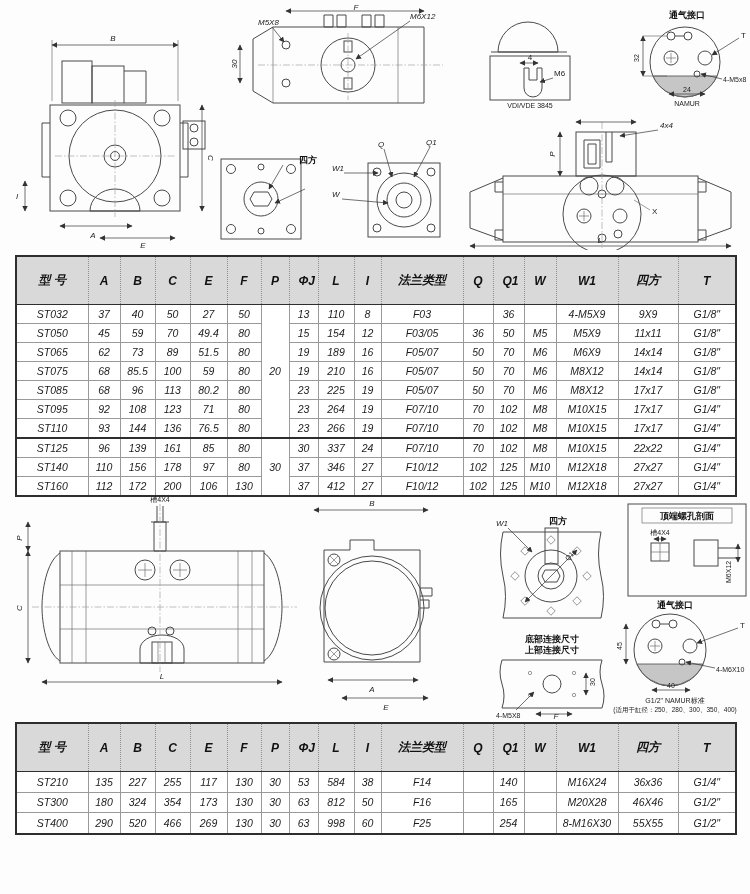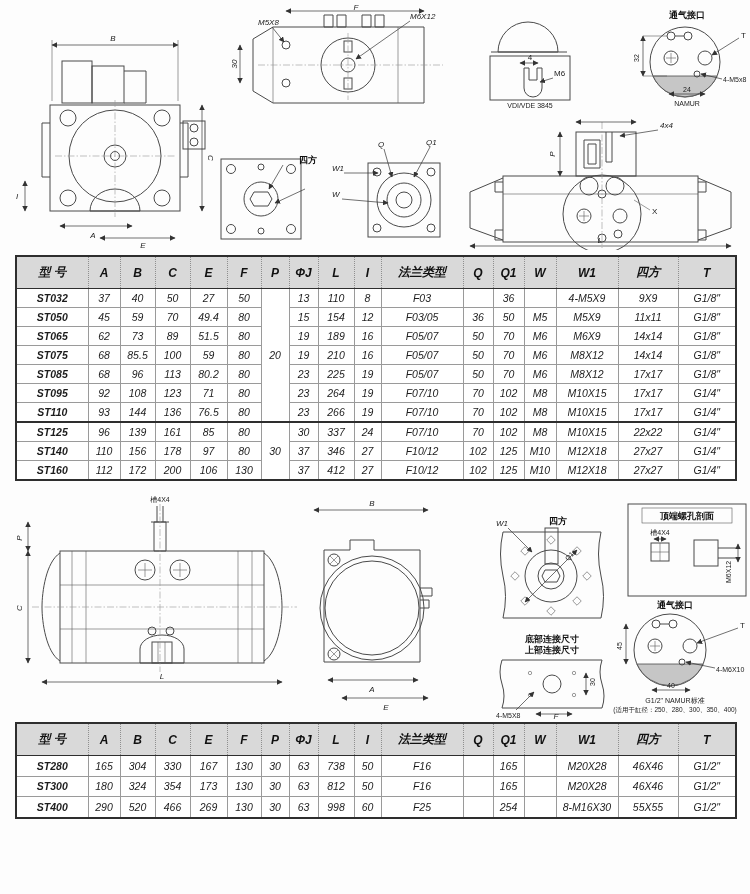--- a/index.html
+++ b/index.html
@@ -5,27 +5,27 @@
   html,body{margin:0;padding:0;background:#fff;}
   #page{position:relative;width:750px;height:894px;background:#fdfdfd;overflow:hidden;
         font-family:"Liberation Sans",sans-serif;color:#1c1c1c;}
   .abs{position:absolute;}
 
   
   table.dim{border-collapse:collapse;table-layout:fixed;width:720px;background:#fff;
             border:2px solid #2e2e2e;}
   table.dim th{background:#d9d9d9;font:italic bold 12px "Liberation Sans",sans-serif;
                height:29px;border-left:1px dotted #8f8f8f;border-bottom:1.5px solid #2e2e2e;
-               padding:1px;color:#111;}
+               padding:9px;color:#111;}
   table.dim th:first-child{border-left:none;}
   table.dim td{font:italic 10.5px "Liberation Sans",sans-serif;text-align:center;
                border:1px solid #9a9a9a;padding:0;color:#1c1c1c;background:#fff;}
   #t1 td{height:18px;}
   #t2 td{height:19.5px;}
-  table.dim td.model{font-weight:bold;}
+  table.dim td.model{font-weight:normal;}
   table.dim tr.grp td{border-top:2px solid #2e2e2e;}
   table.dim td.merged{border-top:1px solid #9a9a9a;margin-left:32px;}
 
   
   .s{stroke:#4a4a4a;fill:none;stroke-width:1;}
   .sth{stroke:#5a5a5a;fill:none;stroke-width:.6;}
   .dim{stroke:#333;fill:none;stroke-width:.7;}
   .cl{stroke:#999;stroke-width:.6;stroke-dasharray:7 2 1.5 2;fill:none;}
   .t{font:italic 8px "Liberation Sans",sans-serif;fill:#222;}
   .t7{font:7px "Liberation Sans",sans-serif;fill:#222;}
@@ -597,37 +597,37 @@
             <th>Q</th>
             <th>Q1</th>
             <th>W</th>
             <th>W1</th>
             <th>四方</th>
             <th>T</th>
           </tr>
         </thead>
         <tbody>
           <tr>
-            <td class="model">ST280</td>
-            <td>165</td>
-            <td>304</td>
-            <td>330</td>
-            <td>167</td>
+            <td class="model">ST210</td>
+            <td>135</td>
+            <td>227</td>
+            <td>255</td>
+            <td>117</td>
             <td>130</td>
             <td>30</td>
-            <td>63</td>
-            <td>738</td>
-            <td>50</td>
-            <td>F16</td>
-            <td></td>
-            <td>165</td>
-            <td></td>
-            <td>M20X28</td>
-            <td>46X46</td>
-            <td>G1/2"</td>
+            <td>53</td>
+            <td>584</td>
+            <td>38</td>
+            <td>F14</td>
+            <td></td>
+            <td>140</td>
+            <td></td>
+            <td>M16X24</td>
+            <td>36x36</td>
+            <td>G1/4"</td>
           </tr>
           <tr>
             <td class="model">ST300</td>
             <td>180</td>
             <td>324</td>
             <td>354</td>
             <td>173</td>
             <td>130</td>
             <td>30</td>
             <td>63</td>

